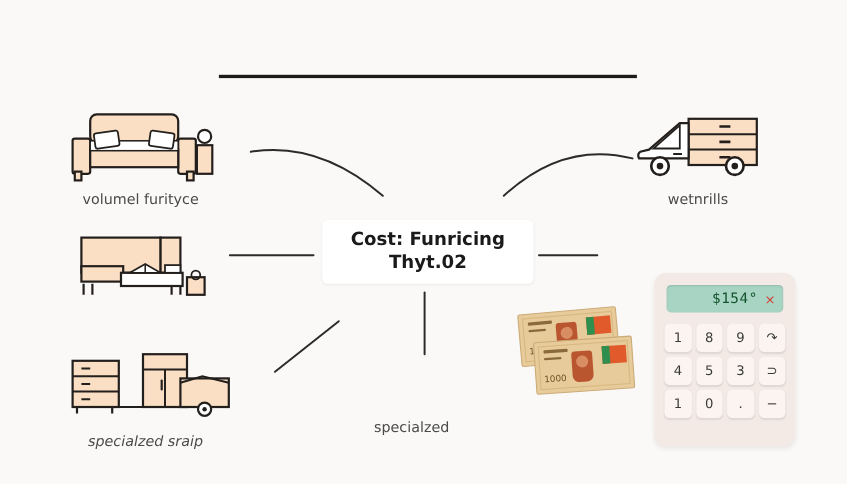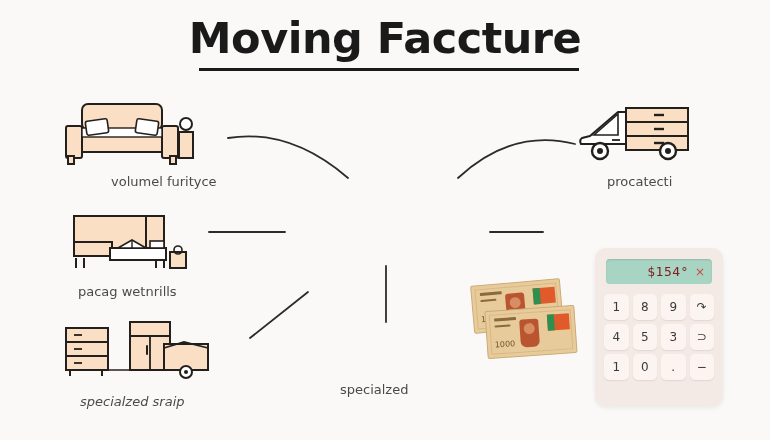--- a/index.html
+++ b/index.html
@@ -81,21 +81,21 @@
   }
 
   
   .branch-label {
     position: absolute;
     font-size: 13px;
     color: #4a4a4a;
     font-family: "DejaVu Sans", sans-serif;
     white-space: nowrap;
   }
-  .lbl-furniture { left: 75px;  top: 174px; margin-left: 36px; }
+  .lbl-furniture { left: 75px;  top: 174px; }
   .lbl-packing   { left: 78px;  top: 284px; }
   .lbl-special   { left: 80px;  top: 394px; font-style: italic; }
   .lbl-protect   { left: 607px; top: 174px; }
   .lbl-equip     { left: 340px; top: 382px; }
 
   
   .illu { position: absolute; }
   .illu-sofa    { left: 60px;  top: 98px;  }
   .illu-bed     { left: 64px;  top: 212px; }
   .illu-dresser { left: 58px;  top: 318px; }
@@ -123,21 +123,21 @@
     border-radius: 4px;
     display: flex;
     align-items: center;
     justify-content: flex-end;
     padding-right: 7px;
     box-sizing: border-box;
     box-shadow: inset 0 1px 2px rgba(0,0,0,0.12);
   }
   .calc-value {
     font-size: 13px;
-    color: #7f1d1d;
+    color: #14532d;
     font-family: "DejaVu Sans Mono", monospace;
     letter-spacing: 0.5px;
   }
   .calc-clear {
     font-size: 12px;
     color: #d0483c;
     margin-left: 6px;
     font-family: "DejaVu Sans", sans-serif;
   }
   .calc-keys {
@@ -223,34 +223,35 @@
     font-size: 8px;
     color: #6d5227;
     font-family: "DejaVu Sans", sans-serif;
   }
 </style>
 </head>
 <body>
 
 <div id="canvas">
 
-  <div class="title-wrap">
-    <div class="title">Moving Faccture</div>
-  </div>
   <div class="title-rule"></div>
 
   <svg id="connectors" viewBox="0 0 770 440">
     <path d="M 228 138 Q 290 128 348 178" fill="none" stroke="#2b2b2b" stroke-width="1.8" stroke-linecap="round"></path>
     <line x1="209" y1="232" x2="285" y2="232" stroke="#2b2b2b" stroke-width="1.8" stroke-linecap="round"></line>
     <path d="M 250 338 L 308 292" fill="none" stroke="#2b2b2b" stroke-width="1.8" stroke-linecap="round"></path>
     <path d="M 458 178 Q 512 128 575 144" fill="none" stroke="#2b2b2b" stroke-width="1.8" stroke-linecap="round"></path>
     <line x1="490" y1="232" x2="543" y2="232" stroke="#2b2b2b" stroke-width="1.8" stroke-linecap="round"></line>
     <line x1="386" y1="266" x2="386" y2="322" stroke="#2b2b2b" stroke-width="1.8" stroke-linecap="round"></line>
   </svg>
 
+  <div class="center-box">
+    <div class="center-text">Cost: Funricing
+Thyt.02</div>
+  </div>
 
   <svg class="illu illu-sofa" width="140" height="70" viewBox="0 0 140 70">
     <rect x="22" y="6" width="80" height="26" rx="6" fill="#fadfc4" stroke="#231f1c" stroke-width="2"></rect>
     <rect x="6" y="28" width="16" height="32" rx="2" fill="#fadfc4" stroke="#231f1c" stroke-width="2"></rect>
     <rect x="102" y="28" width="16" height="32" rx="2" fill="#fadfc4" stroke="#231f1c" stroke-width="2"></rect>
     <rect x="22" y="38" width="80" height="16" fill="#fadfc4" stroke="#231f1c" stroke-width="2"></rect>
     <rect x="22" y="30" width="80" height="9" fill="#ffffff" stroke="#231f1c" stroke-width="1.4"></rect>
     <rect x="26" y="22" width="22" height="14" rx="2" fill="#ffffff" stroke="#231f1c" stroke-width="1.6" transform="rotate(-8 37 29)"></rect>
     <rect x="76" y="22" width="22" height="14" rx="2" fill="#ffffff" stroke="#231f1c" stroke-width="1.6" transform="rotate(8 87 29)"></rect>
     <rect x="8" y="58" width="6" height="8" fill="#fadfc4" stroke="#231f1c" stroke-width="2"></rect>
@@ -268,21 +269,20 @@
     <path d="M 54 36 L 68 28 L 82 36 Z" fill="#ffffff" stroke="#231f1c" stroke-width="1.6"></path>
     <line x1="68" y1="28" x2="68" y2="36" stroke="#231f1c" stroke-width="1.4"></line>
     <rect x="86" y="29" width="14" height="7" fill="#ffffff" stroke="#231f1c" stroke-width="1.6"></rect>
     <line x1="12" y1="46" x2="12" y2="56" stroke="#231f1c" stroke-width="2"></line>
     <line x1="20" y1="46" x2="20" y2="56" stroke="#231f1c" stroke-width="2"></line>
     <line x1="92" y1="48" x2="92" y2="56" stroke="#231f1c" stroke-width="2"></line>
     <line x1="100" y1="48" x2="100" y2="56" stroke="#231f1c" stroke-width="2"></line>
     <rect x="106" y="40" width="16" height="16" fill="#fadfc4" stroke="#231f1c" stroke-width="2"></rect>
     <circle cx="114" cy="38" r="4" fill="none" stroke="#231f1c" stroke-width="1.6"></circle>
   </svg>
-  <div class="branch-label lbl-packing">pacag wetnrills</div>
 
   <svg class="illu illu-dresser" width="160" height="62" viewBox="0 0 160 62">
     <rect x="8" y="10" width="42" height="42" fill="#fadfc4" stroke="#231f1c" stroke-width="2"></rect>
     <line x1="8" y1="24" x2="50" y2="24" stroke="#231f1c" stroke-width="1.8"></line>
     <line x1="8" y1="38" x2="50" y2="38" stroke="#231f1c" stroke-width="1.8"></line>
     <line x1="16" y1="17" x2="24" y2="17" stroke="#231f1c" stroke-width="1.8"></line>
     <line x1="16" y1="31" x2="24" y2="31" stroke="#231f1c" stroke-width="1.8"></line>
     <line x1="16" y1="45" x2="24" y2="45" stroke="#231f1c" stroke-width="1.8"></line>
     <line x1="12" y1="52" x2="12" y2="58" stroke="#231f1c" stroke-width="2"></line>
     <line x1="44" y1="52" x2="44" y2="58" stroke="#231f1c" stroke-width="2"></line>
@@ -306,21 +306,21 @@
     <line x1="76" y1="25" x2="86" y2="25" stroke="#231f1c" stroke-width="2.4"></line>
     <line x1="76" y1="39" x2="86" y2="39" stroke="#231f1c" stroke-width="2.4"></line>
     <path d="M 48 8 L 40 8 L 12 32 L 4 34 Q 1 36 3 40 L 48 40 Z" fill="#ffffff" stroke="#231f1c" stroke-width="2" stroke-linejoin="round"></path>
     <path d="M 40 10 L 16 31 L 40 31 Z" fill="#ffffff" stroke="#231f1c" stroke-width="1.6"></path>
     <line x1="34" y1="36" x2="42" y2="36" stroke="#231f1c" stroke-width="1.8"></line>
     <circle cx="22" cy="47" r="8" fill="#ffffff" stroke="#231f1c" stroke-width="2.4"></circle>
     <circle cx="22" cy="47" r="3" fill="#231f1c"></circle>
     <circle cx="90" cy="47" r="8" fill="#ffffff" stroke="#231f1c" stroke-width="2.4"></circle>
     <circle cx="90" cy="47" r="3" fill="#231f1c"></circle>
   </svg>
-  <div class="branch-label lbl-protect">procatecti</div>
+  <div class="branch-label lbl-protect">wetnrills</div>
 
   <div class="branch-label lbl-equip">specialzed</div>
 
   <div class="illu illu-money" style="width:112px;height:82px;">
     <div class="note note-a">
       <div class="note-inner"></div>
       <div class="note-script"></div>
       <div class="note-script2"></div>
       <div class="note-face"></div>
       <div class="note-flag"></div>

